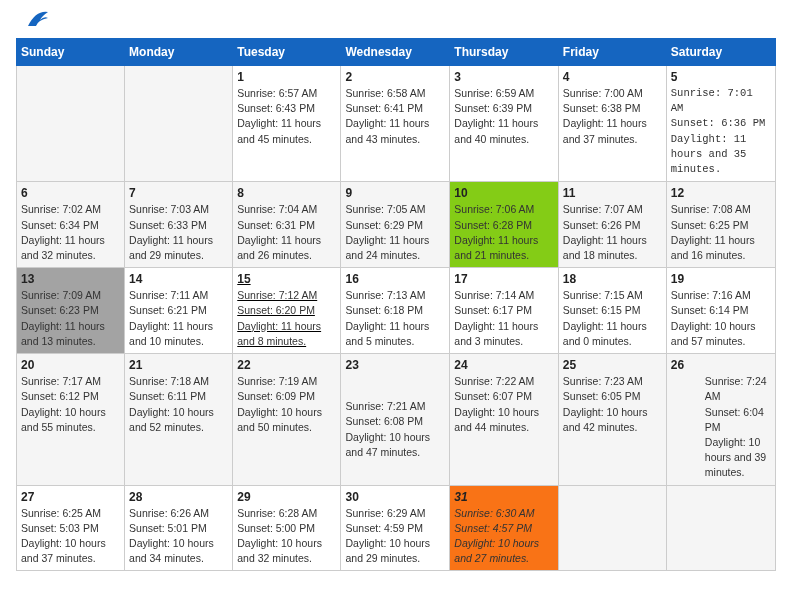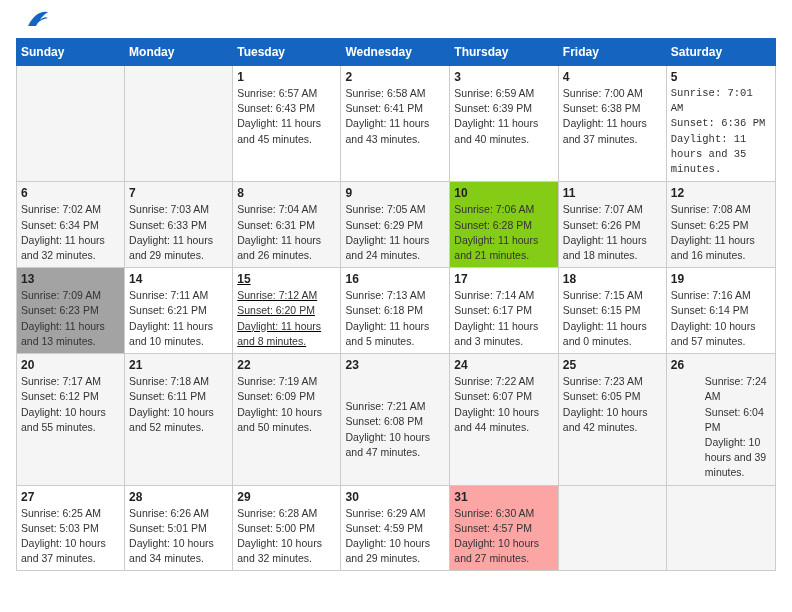--- a/index.html
+++ b/index.html
@@ -301,21 +301,21 @@
             <div class="day-info" style="white-space: pre-line;">Sunrise: 6:28 AM
 Sunset: 5:00 PM
 Daylight: 10 hours and 32 minutes.</div>
           </td>
           <td style="background: rgb(255, 255, 255);">
             <div class="day-num">30</div>
             <div class="day-info" style="white-space: pre-line;">Sunrise: 6:29 AM
 Sunset: 4:59 PM
 Daylight: 10 hours and 29 minutes.</div>
           </td>
-          <td style="background: #fca5a5;">
+          <td style="background: #f97316; font-style: italic;">
             <div class="day-num">31</div>
             <div class="day-info" style="white-space: pre-line;">Sunrise: 6:30 AM
 Sunset: 4:57 PM
 Daylight: 10 hours and 27 minutes.</div>
           </td>
           <td class="empty-cell"></td>
           <td class="empty-cell"></td>
         </tr>
       </tbody>
   </table>

